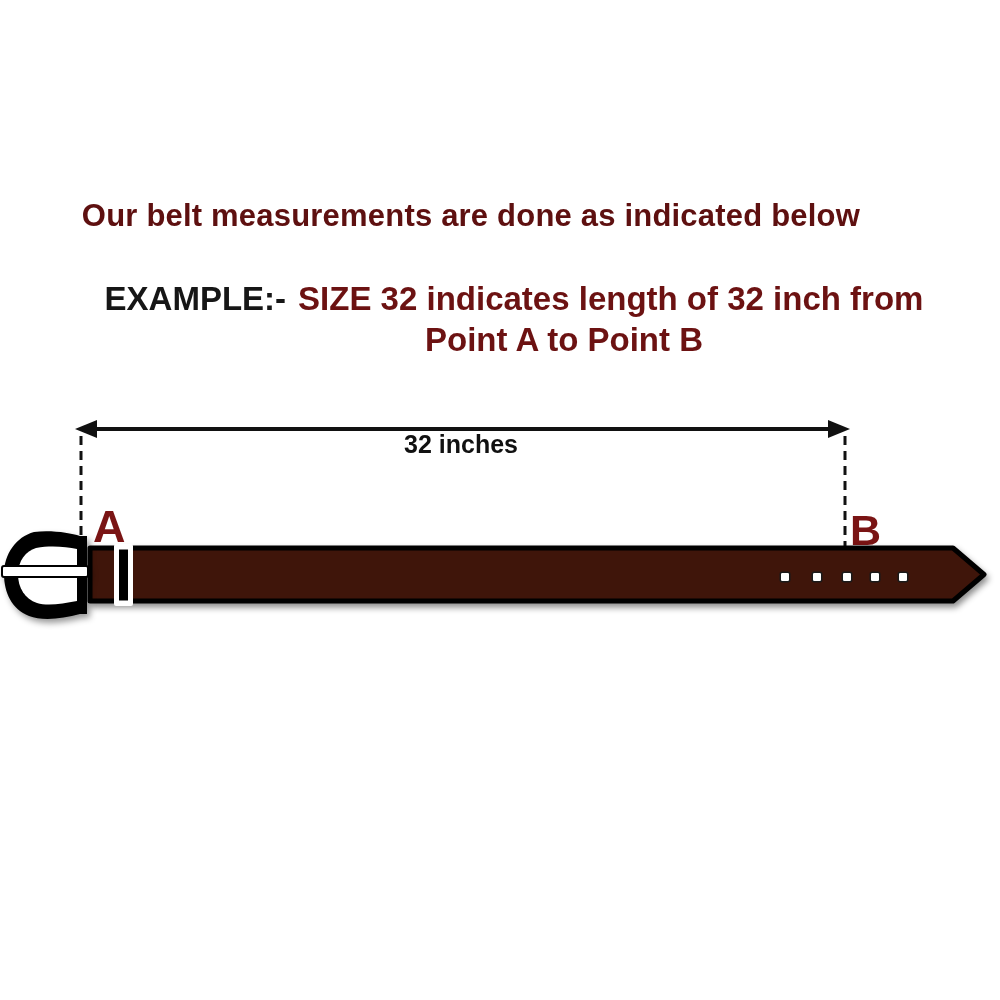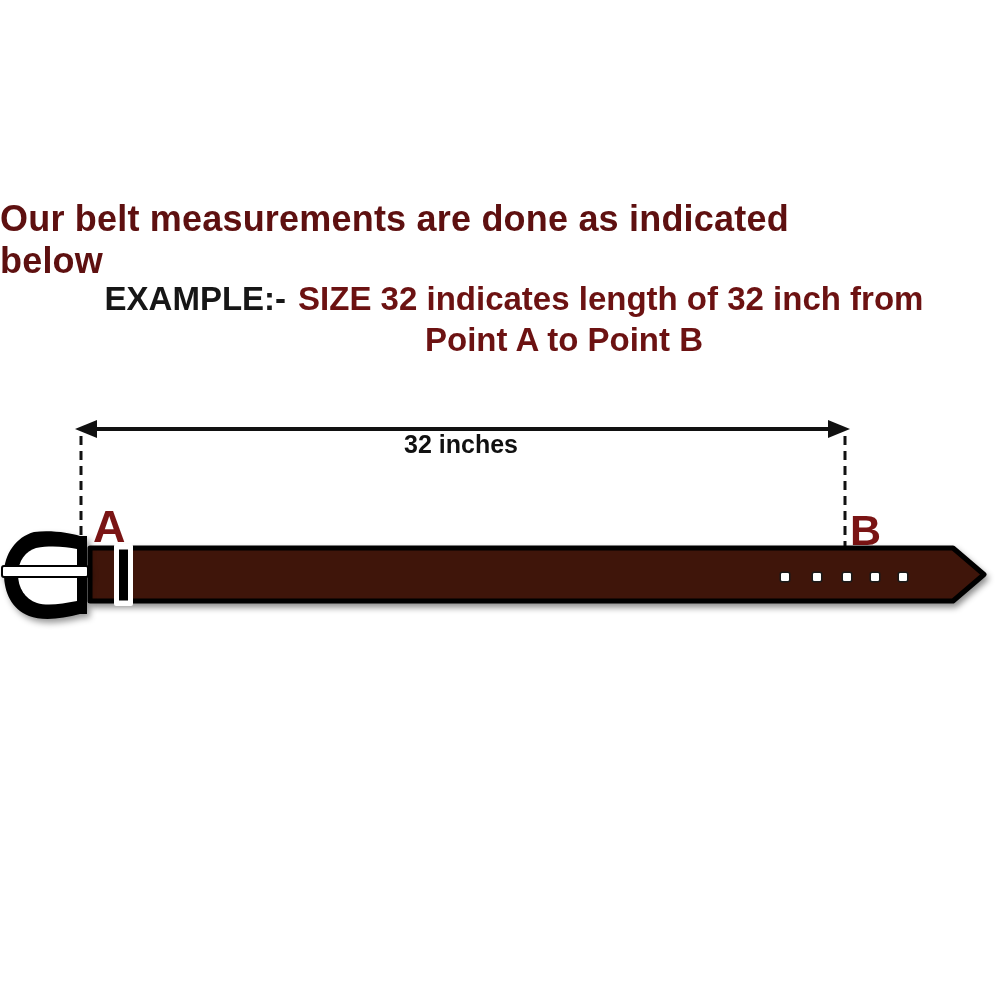--- a/index.html
+++ b/index.html
@@ -13,22 +13,22 @@
     height: 1000px;
     background: #ffffff;
     overflow: hidden;
     font-family: "Liberation Sans", sans-serif;
   }
   .headline {
     position: absolute;
     top: 198px;
     left: 0;
     width: 860px;
-    text-align: left;
-    font-size: 36px;
+    text-align: right;
+    font-size: 31px;
     font-weight: bold;
     color: #5e1010;
     letter-spacing: 0.2px;
   }
   .example-block {
     position: absolute;
     top: 278px;
     left: 0;
     width: 1000px;
     text-align: center;

